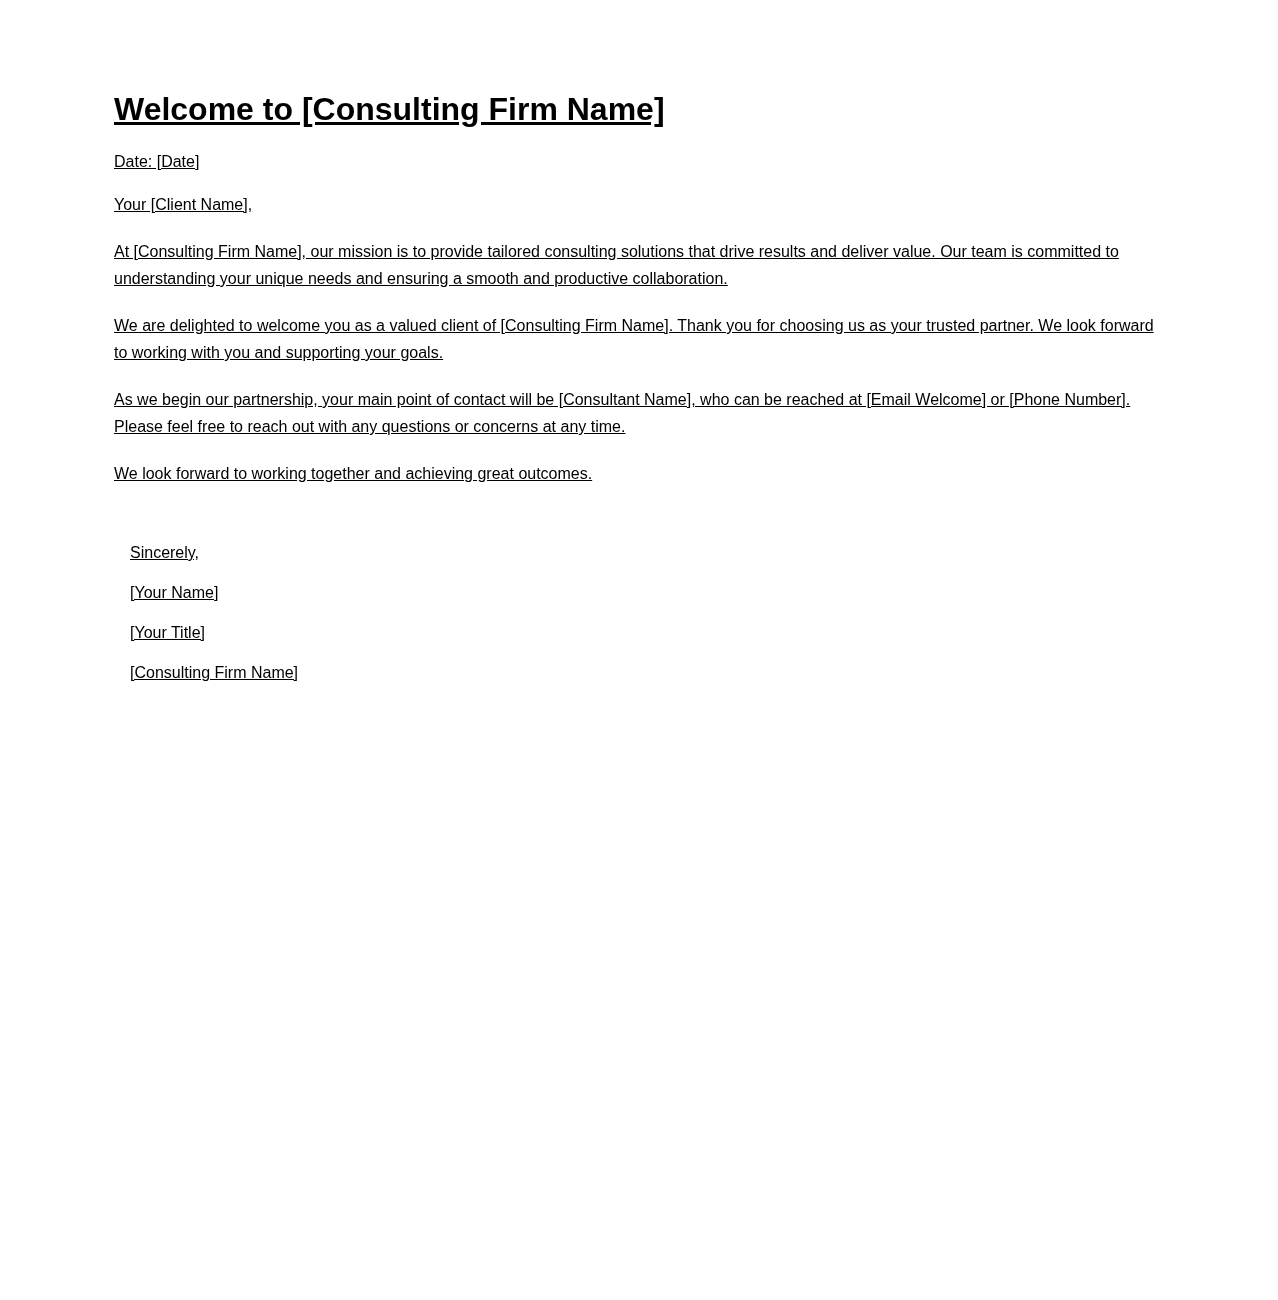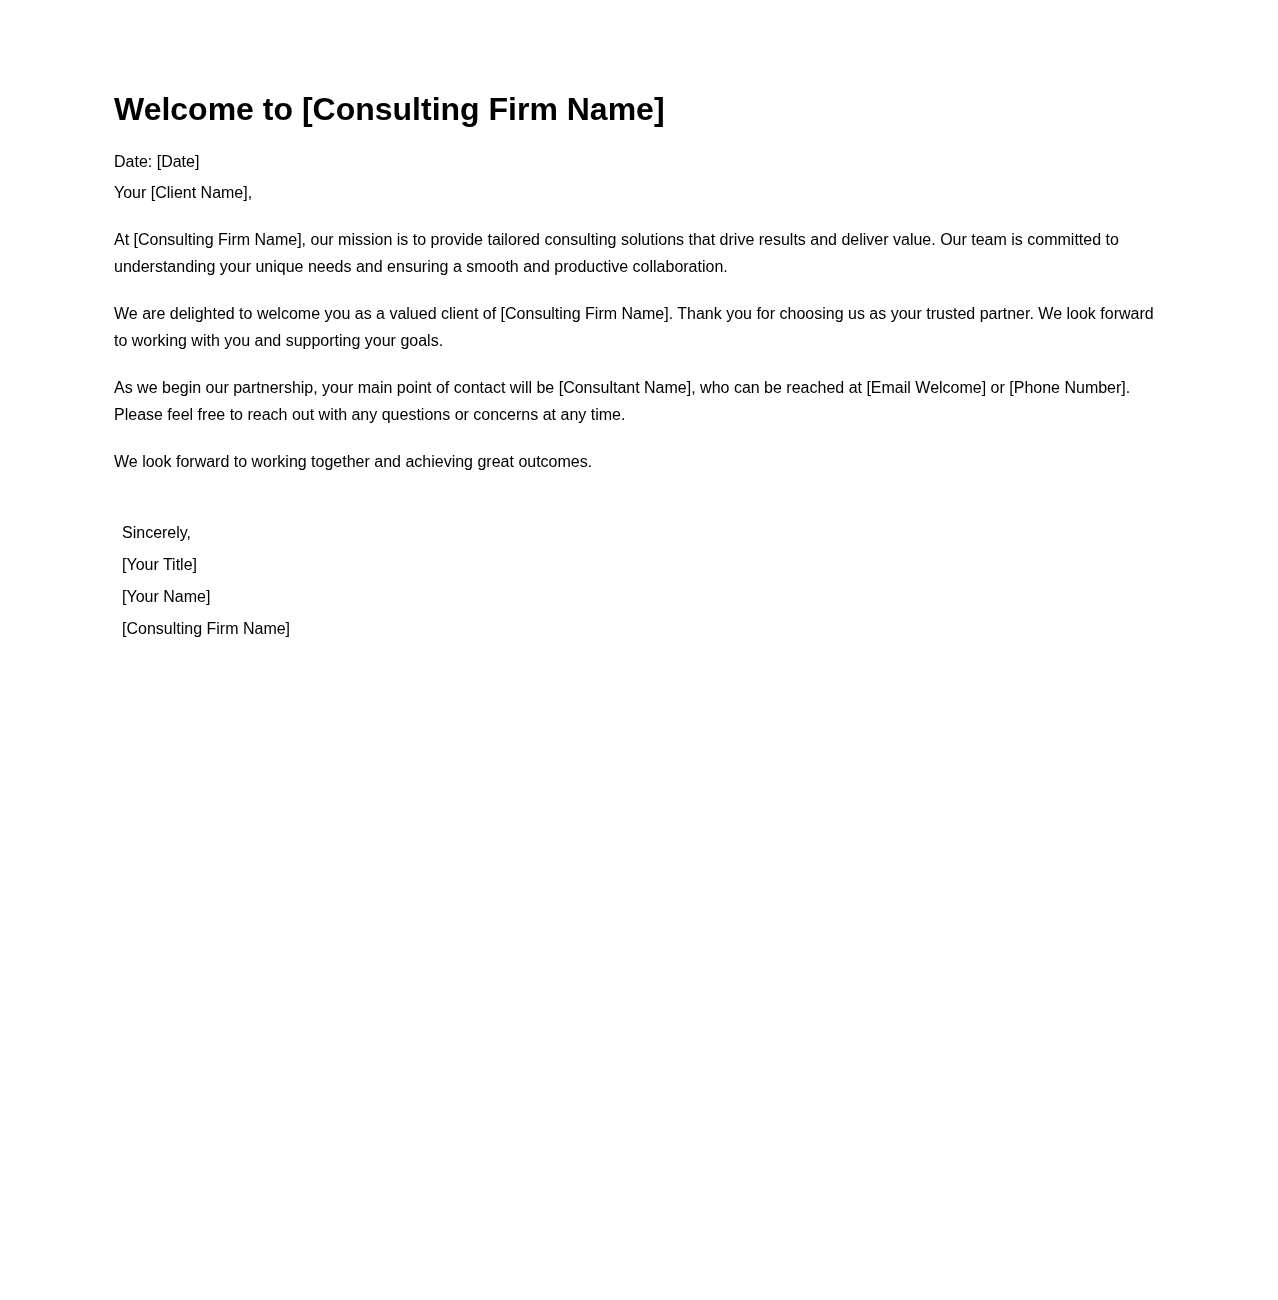--- a/index.html
+++ b/index.html
@@ -12,52 +12,53 @@
       height: 1300px;
       font-family: "Liberation Sans", sans-serif;
       color: #000000;
       position: relative;
     }
     .page {
       position: absolute;
       left: 114px;
       top: 88px;
       width: 1050px;
+      text-decoration: underline;
     }
     h1 {
       font-size: 32px;
       font-weight: bold;
       margin: 0 0 18px 0;
       line-height: 42px;
       letter-spacing: 0px;
     }
     p {
       font-size: 16px;
       line-height: 27px;
       margin: 0 0 20px 0;
     }
-    p.date { margin-bottom: 4px; }
+    p.date { margin-bottom: 16px; }
     .closing-gap { height: 18px; }
     .signature {
       font-size: 16px;
       line-height: 24px;
     }
-    .signature div { margin: 8px; }
+    .signature div { margin: 16px; }
   </style>
 </head>
 <body>
 
 <div class="page">
   <h1>Welcome to [Consulting Firm Name]</h1>
   <p class="date">Date: [Date]</p>
   <p>Your [Client Name],</p>
   <p>At [Consulting Firm Name], our mission is to provide tailored consulting solutions that drive results and deliver value. Our team is committed to understanding your unique needs and ensuring a smooth and productive collaboration.</p>
   <p>We are delighted to welcome you as a valued client of [Consulting Firm Name]. Thank you for choosing us as your trusted partner. We look forward to working with you and supporting your goals.</p>
   <p>As we begin our partnership, your main point of contact will be [Consultant Name], who can be reached at [Email Welcome] or [Phone Number]. Please feel free to reach out with any questions or concerns at any time.</p>
   <p>We look forward to working together and achieving great outcomes.</p>
   <div class="closing-gap"></div>
   <div class="signature">
     <div>Sincerely,</div>
+    <div>[Your Name]</div>
     <div>[Your Title]</div>
-    <div>[Your Name]</div>
     <div>[Consulting Firm Name]</div>
   </div>
 </div>
 
 </body></html>

